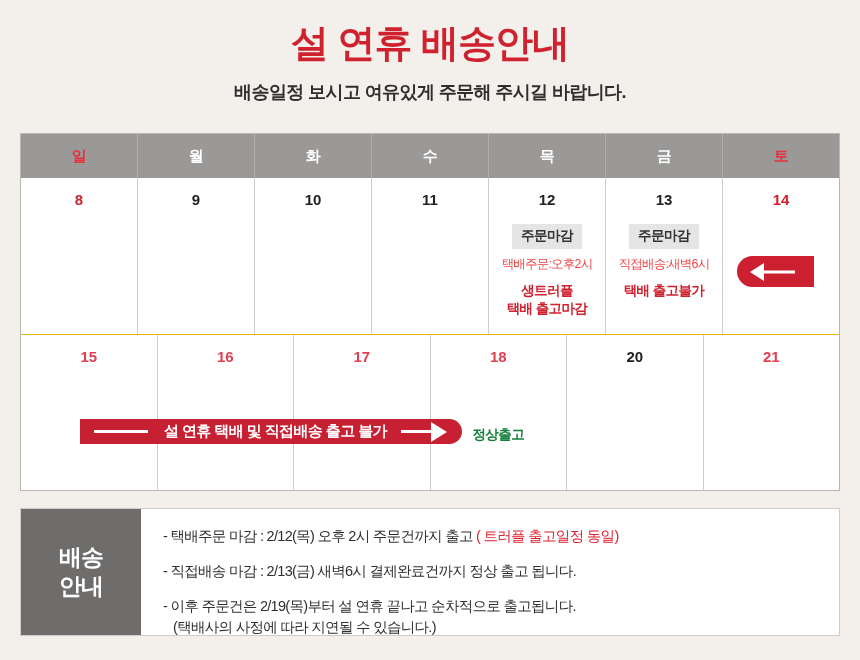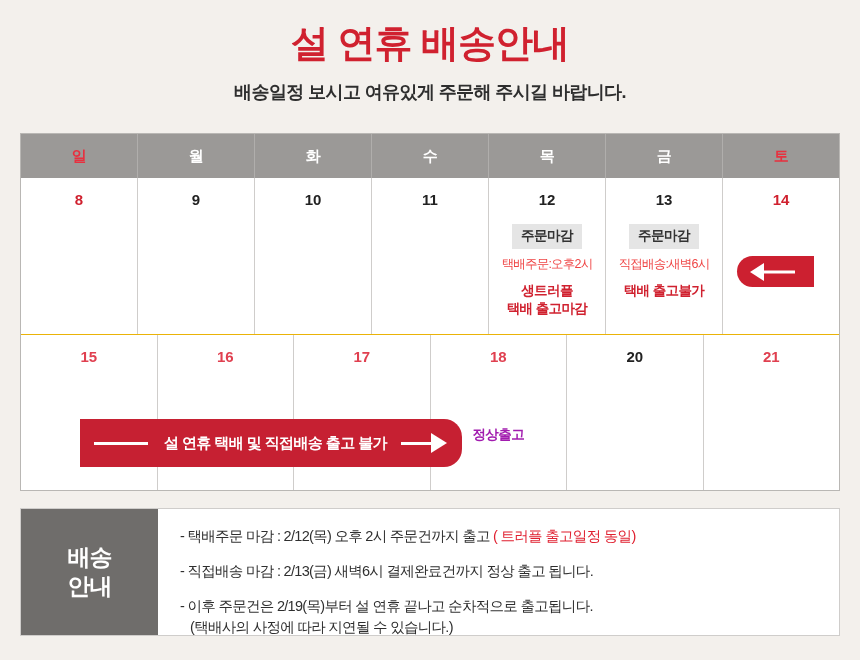--- a/index.html
+++ b/index.html
@@ -114,21 +114,21 @@
     font-size: 13.5px;
     color: #d0212f;
     font-weight: bold;
     letter-spacing: -0.6px;
     margin-top: 9px;
     line-height: 1.35;
     white-space: nowrap;
   }
   .line-blue {
     font-size: 13.5px;
-    color: #a21caf;
+    color: #15803d;
     font-weight: bold;
     letter-spacing: -0.6px;
     margin-top: 62px;
     white-space: nowrap;
   }
 
   
   .banner-left {
     position: absolute;
     left: 14px;
@@ -158,21 +158,21 @@
     height: 3px;
     background: #ffffff;
   }
 
   
   .banner-long {
     position: absolute;
     left: 80px;
     top: 419px;
     width: 382px;
-    height: 48px;
+    height: 25px;
     background: #c62032;
     border-radius: 0 18px 18px 0;
     display: flex;
     align-items: center;
     z-index: 5;
   }
   .banner-long .bl-tail {
     width: 54px;
     height: 3px;
     background: #ffffff;
@@ -209,21 +209,21 @@
     left: 20px;
     top: 508px;
     width: 820px;
     height: 128px;
     border: 1px solid #cfcdcb;
     box-sizing: border-box;
     background: #ffffff;
     display: flex;
   }
   .notice-label {
-    width: 137px;
+    width: 120px;
     flex: none;
     background: #6f6d6b;
     color: #ffffff;
     font-size: 23px;
     font-weight: bold;
     letter-spacing: -1px;
     line-height: 1.25;
     display: flex;
     flex-direction: column;
     align-items: center;

